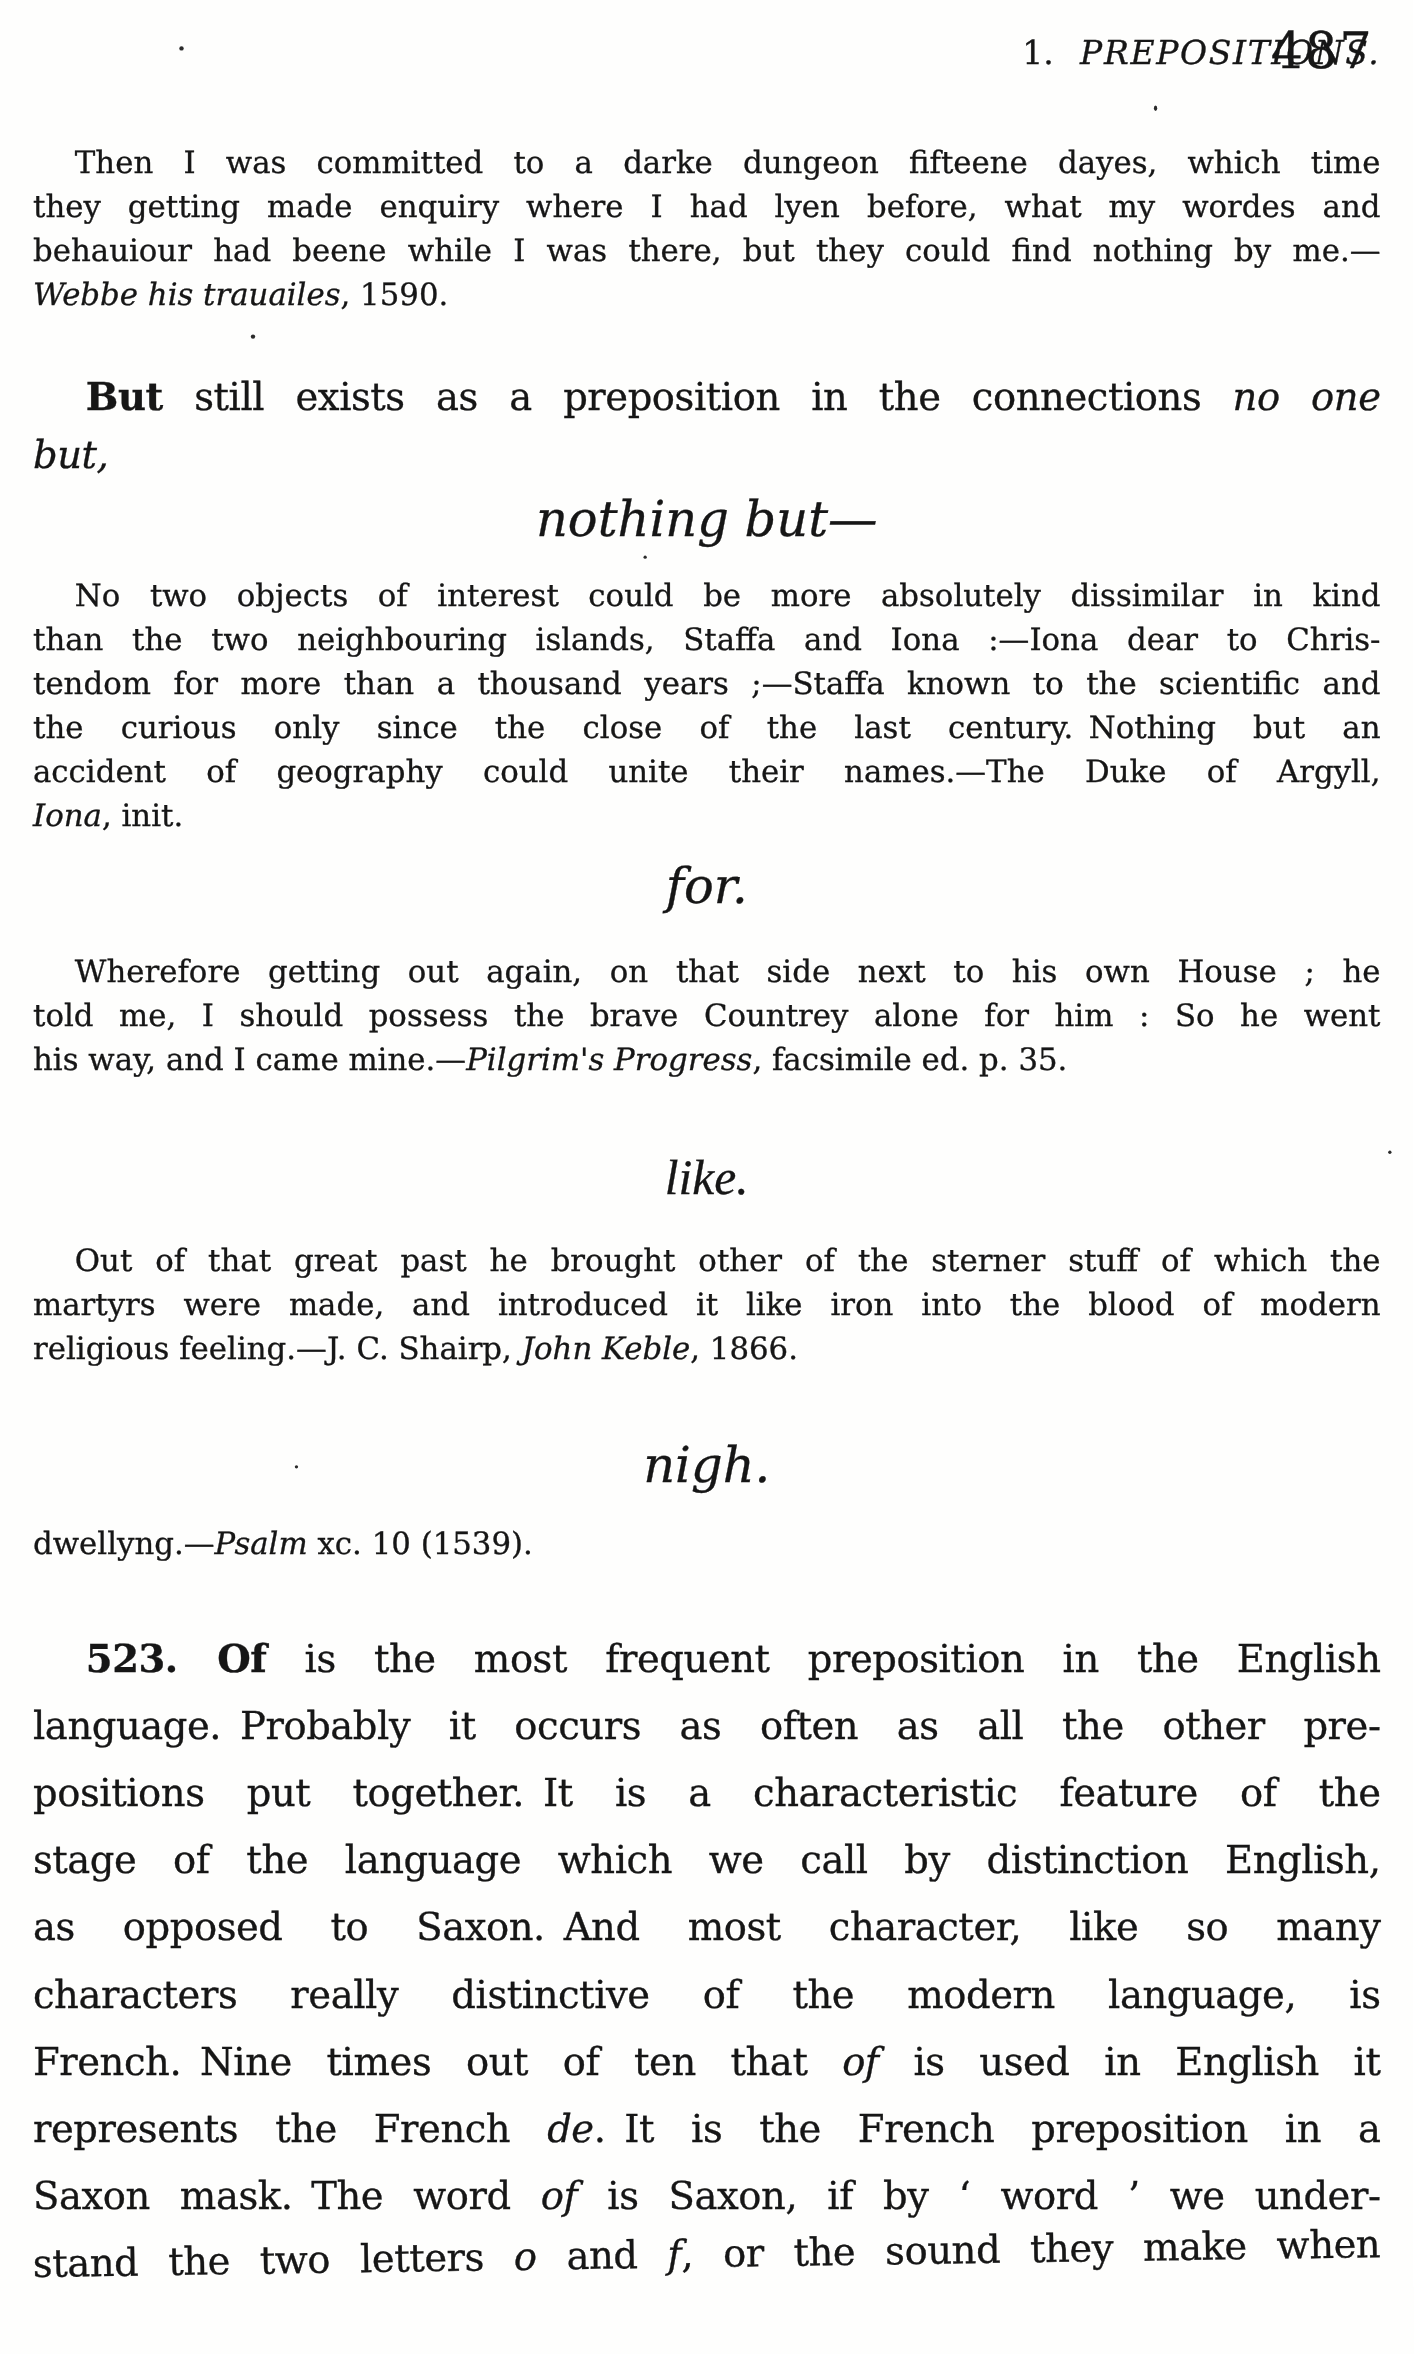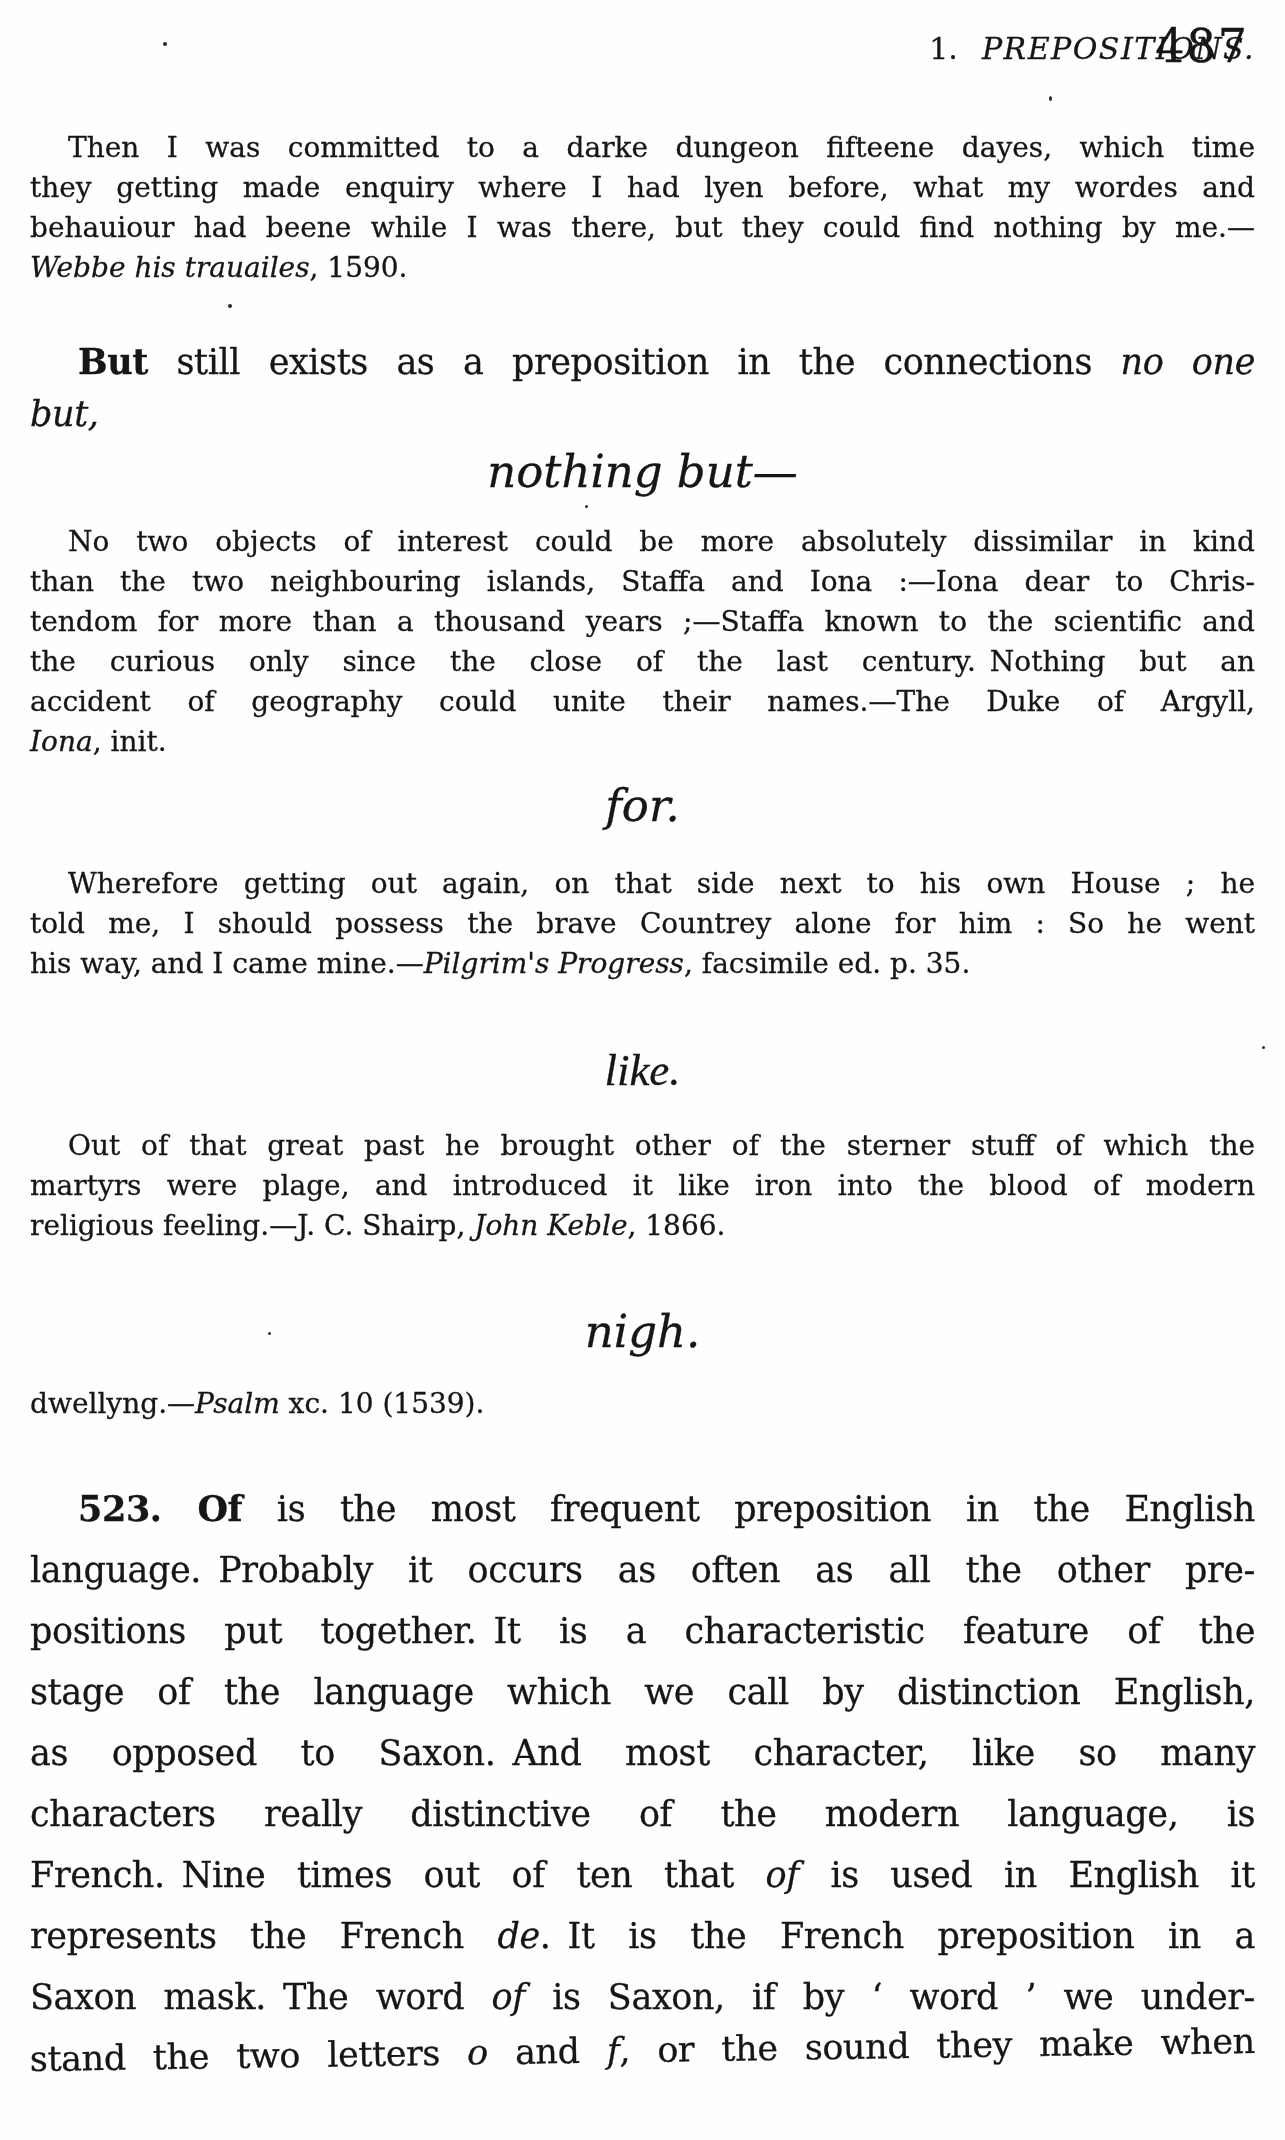--- a/index.html
+++ b/index.html
@@ -124,21 +124,21 @@
       <div class="block quote">
         <div class="line j indent"><span class="pl">Wherefore getting out again, on that side next to his own House ; he</span></div>
         <div class="line j"><span class="pl">told me, I should possess the brave Countrey alone for him : So he went</span></div>
         <div class="line last"><span class="pl">his way, and I came mine.—</span><span class="it">Pilgrim's Progress</span><span class="pl">, facsimile ed. p. 35.</span></div>
       </div>
       <div class="block heading">
         <div class="line last"><span class="it">like.</span></div>
       </div>
       <div class="block quote">
         <div class="line j indent"><span class="pl">Out of that great past he brought other of the sterner stuff of which the</span></div>
-        <div class="line j"><span class="pl">martyrs were plage, and introduced it like iron into the blood of modern</span></div>
+        <div class="line j"><span class="pl">martyrs were made, and introduced it like iron into the blood of modern</span></div>
         <div class="line last"><span class="pl">religious feeling.—J. C. Shairp, </span><span class="it">John Keble</span><span class="pl">, 1866.</span></div>
       </div>
       <div class="block heading">
         <div class="line last"><span class="it">nigh.</span></div>
       </div>
       <div class="block quote">
         <div class="line last"><span class="pl">dwellyng.—</span><span class="it">Psalm</span><span class="pl"> xc. 10 (1539).</span></div>
       </div>
       <div class="block large">
         <div class="line j indent"><span class="bd">523. Of</span><span class="pl"> is the most frequent preposition in the English</span></div>

